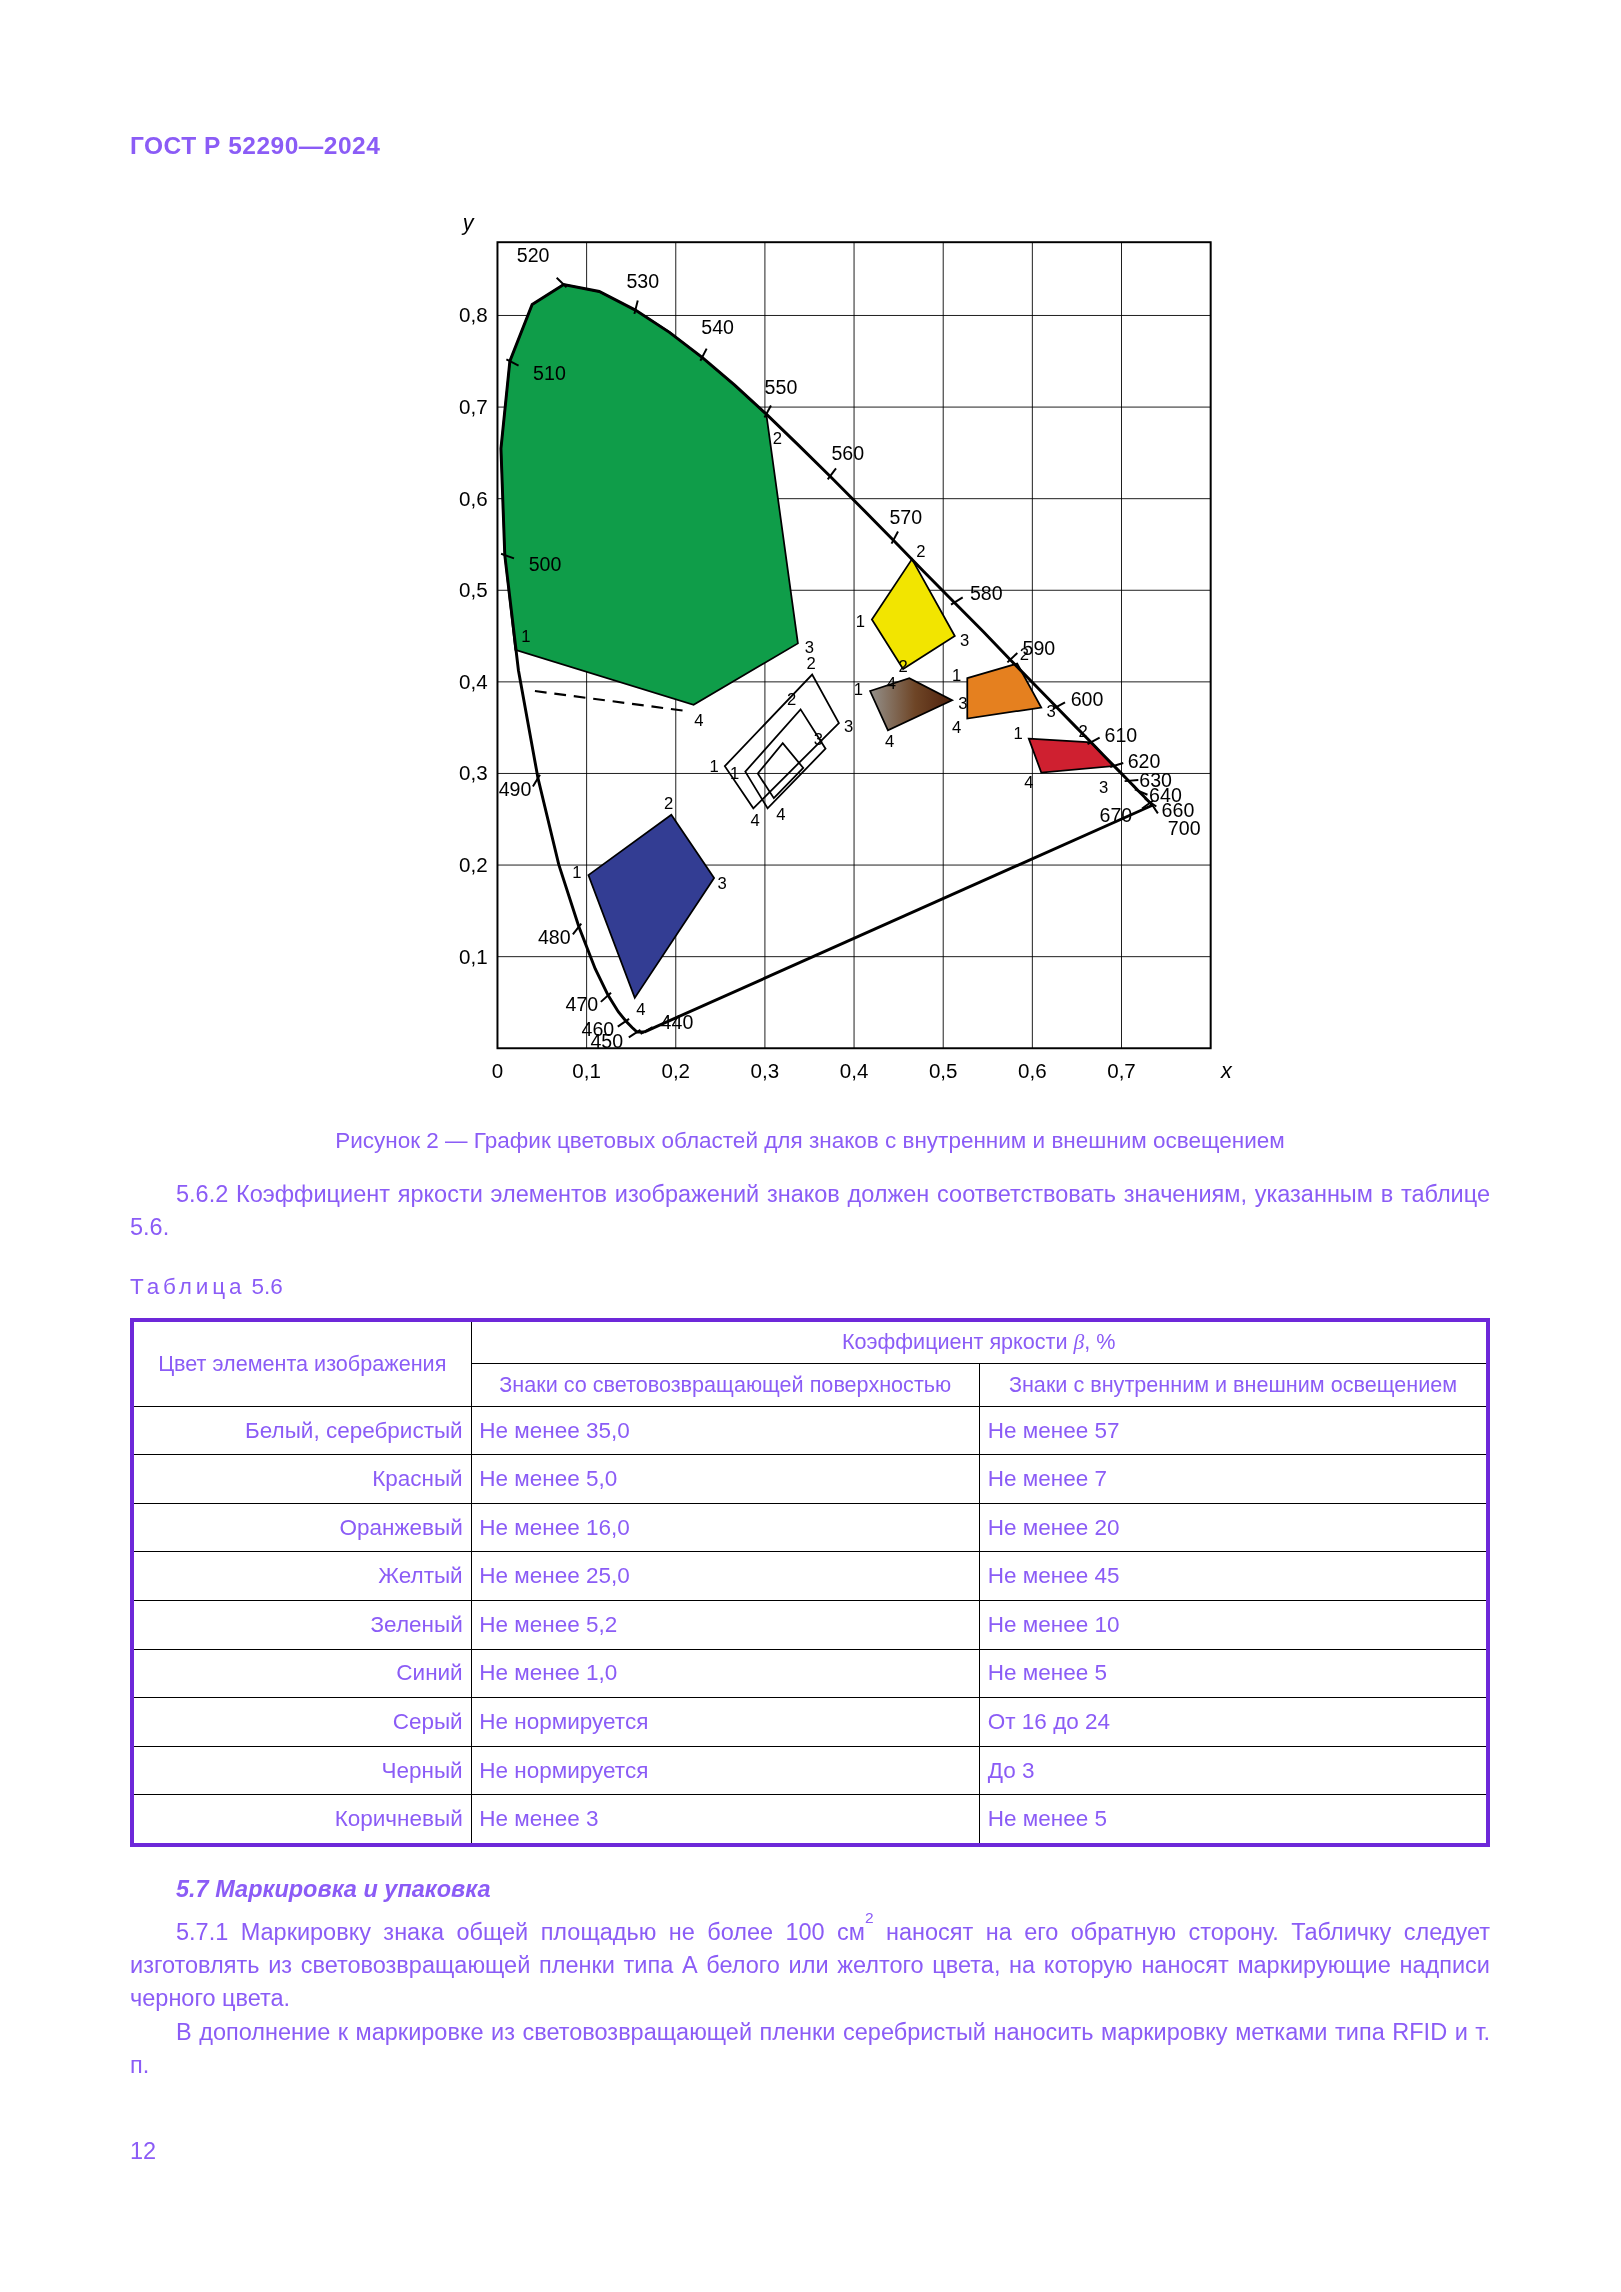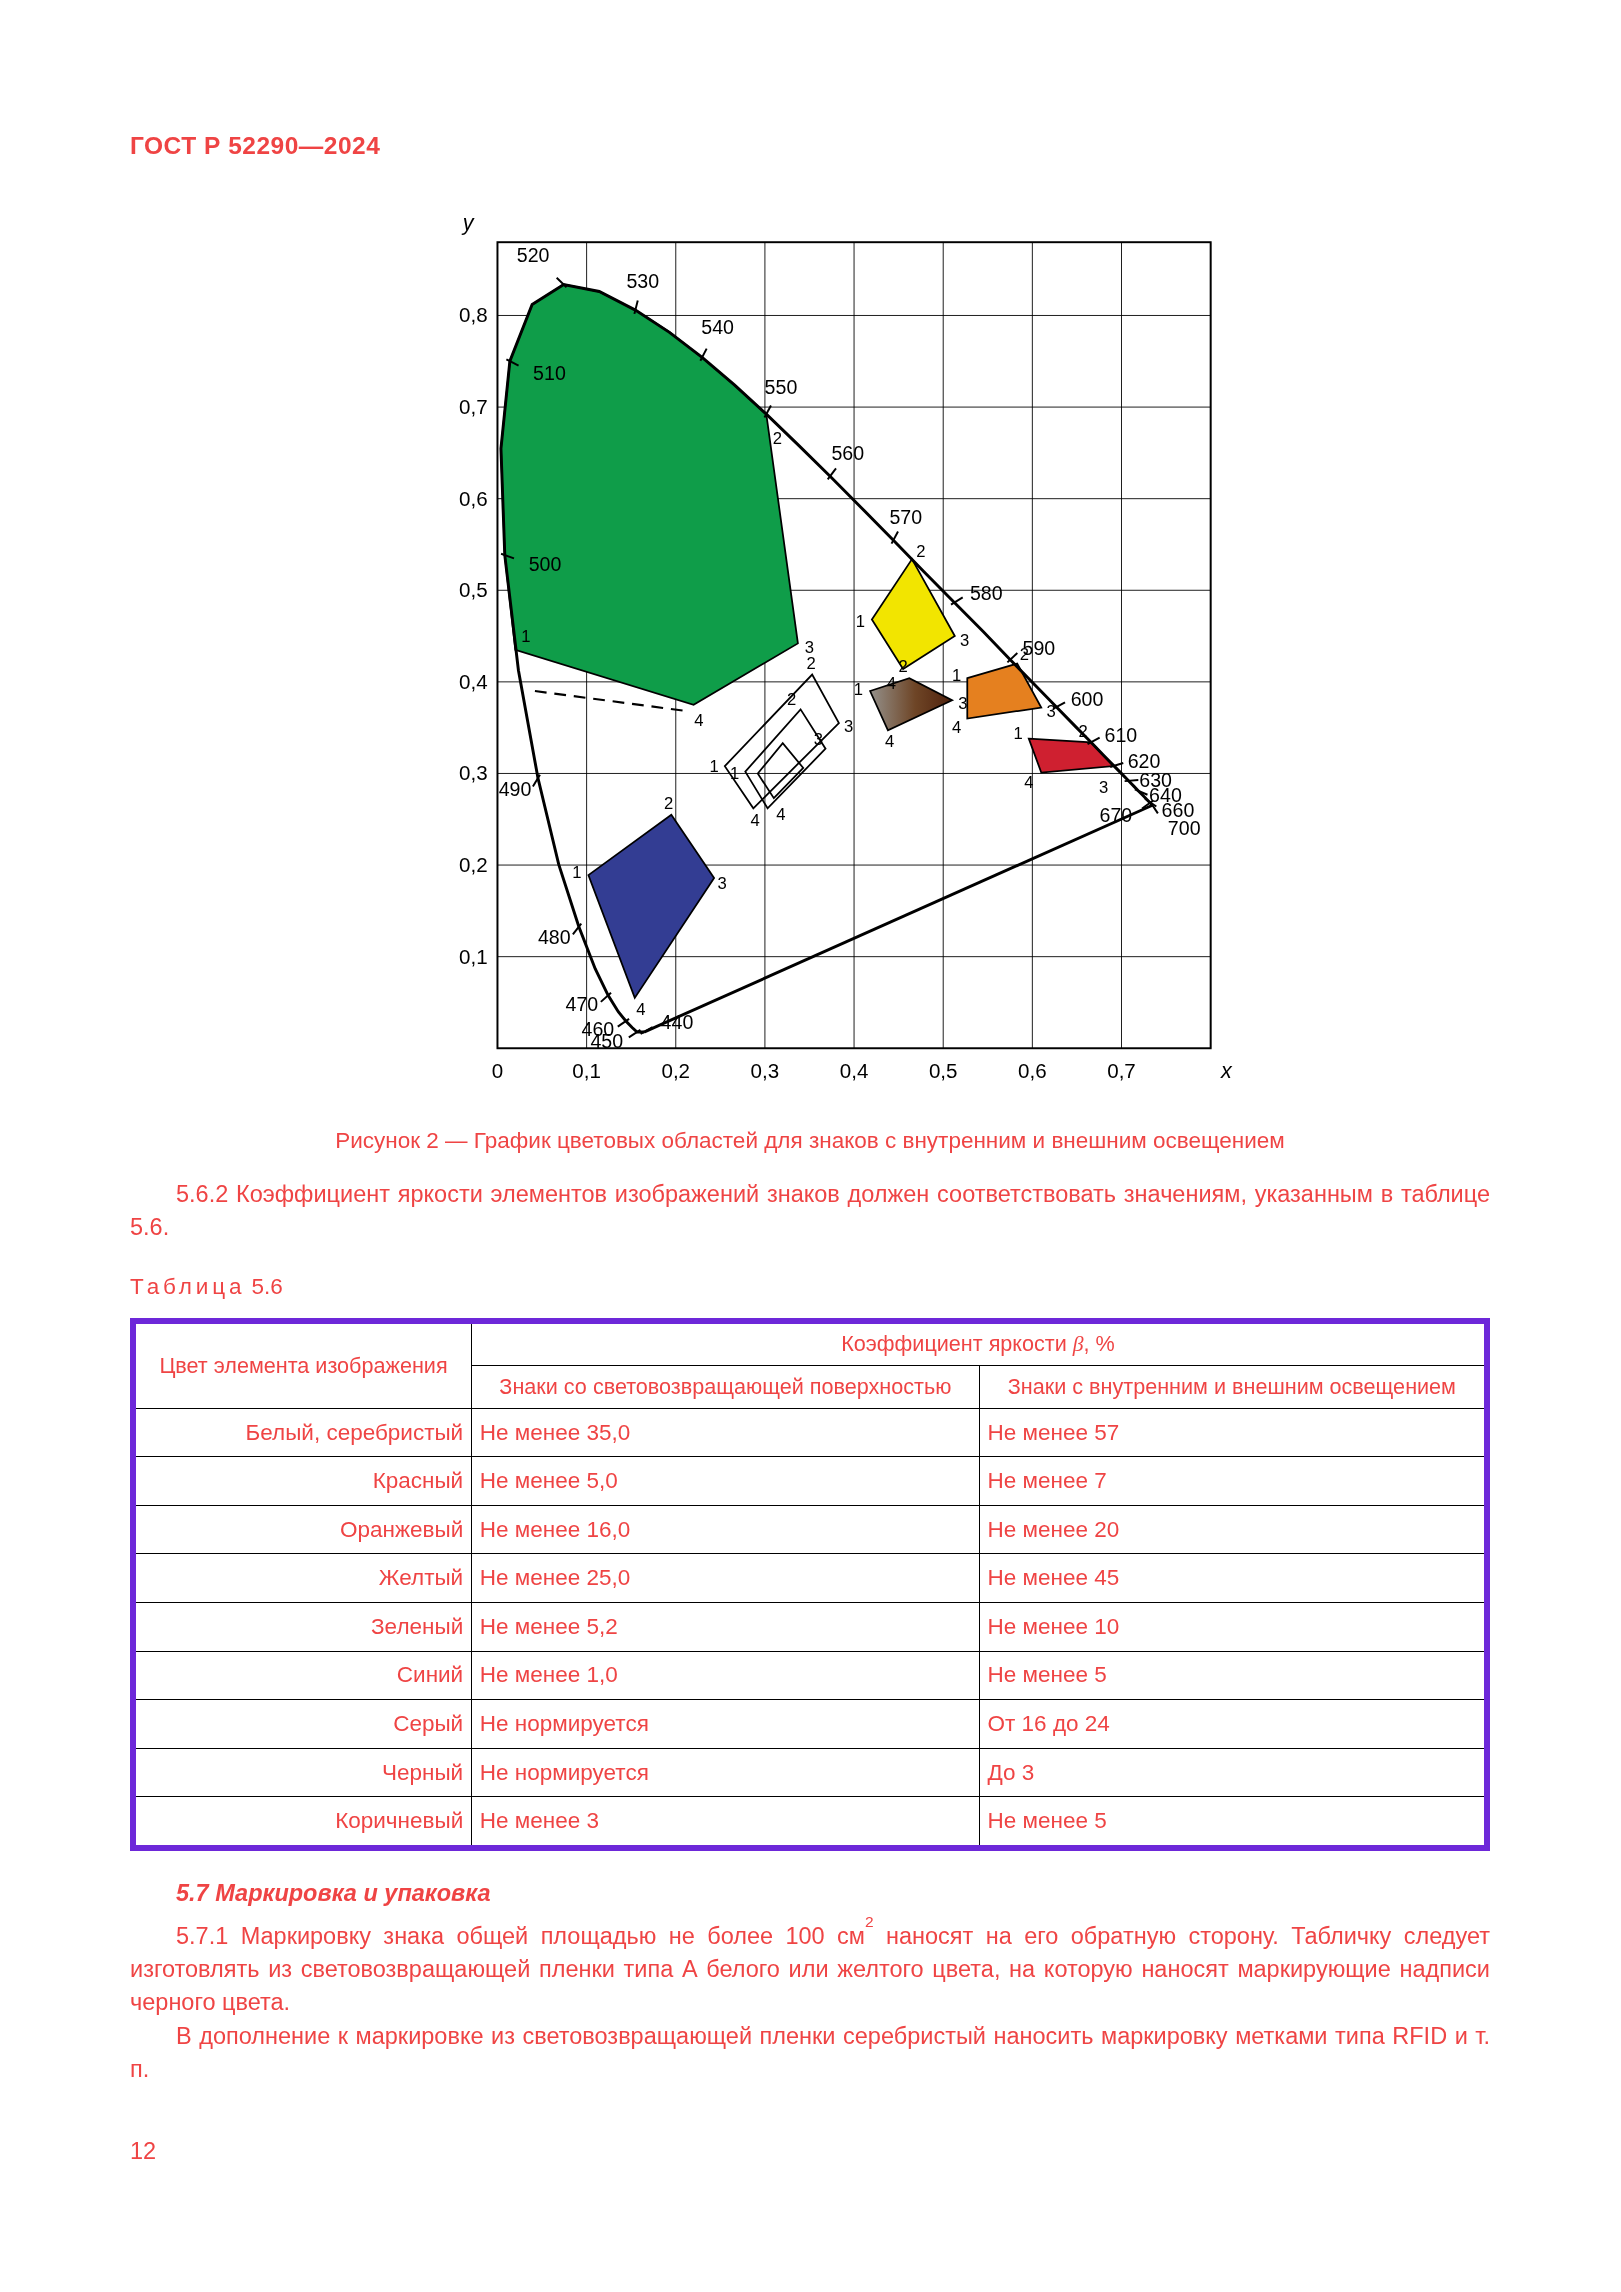--- a/index.html
+++ b/index.html
@@ -1,29 +1,29 @@
 <!DOCTYPE html>
 <html lang="ru"><head>
 <meta charset="utf-8">
 <style>
   * { box-sizing: border-box; }
   html,body { margin:0; padding:0; background:#d9d9d9; }
   .page {
     width:1621px; height:2293px; background:#ffffff; margin:0 auto; position:relative;
-    padding:132px 131px 0 130px; font-family:"Liberation Sans", sans-serif; color:#ef4444;
+    padding:132px 131px 0 130px; font-family:"Liberation Sans", sans-serif; color:#8b5cf6;
   }
   .doc-header { font-size:24.5px; font-weight:bold; letter-spacing:0.5px; }
   .figure-block { margin-top:25.5px; margin-left:294px; width:818px; }
   svg text { font-family:"Liberation Sans", sans-serif; fill:#000; }
   .figure-caption { text-align:center; font-size:22.5px; margin-top:7.8px; width:100%; }
   .para { font-size:23.5px; line-height:1.42; text-align:justify; text-indent:46px; margin:0; }
   .para-562 { margin-top:23.5px; }
   .table-label { font-size:22.5px; margin:29px 0 18px 0; }
   .table-label .spaced { letter-spacing:3.9px; margin-right:5.9px; }
-  table.gost { border-collapse:collapse; width:100%; table-layout:fixed; border:6px solid #6d28d9; font-size:22.5px; }
+  table.gost { border-collapse:collapse; width:100%; table-layout:fixed; border:4px solid #6d28d9; font-size:22.5px; }
   table.gost th, table.gost td { border:1px solid #000; font-weight:normal; vertical-align:middle; }
   table.gost th { font-size:21.6px; text-align:center; padding:7.8px 9.8px; }
   th.col1-h { width:25%; }
   th.sub-h { width:37.5%; padding:11.8px 9.8px; }
   td.name-cell { text-align:right; padding:10.8px 7.8px 10.8px 11.8px;margin-left:32px; }
   td.val-cell { text-align:left; padding:10.8px 7.8px; }
   .beta { font-style:italic; font-family:"Liberation Serif", serif; }
   .heading-57 { font-size:23.5px; font-weight:bold; text-indent:46px; margin:29px 0 11.8px 0;font-style:italic; }
   sup.sq { font-size:0.66em; position:relative; top:-0.5em; }
   .page-number { position:absolute; left:130px; bottom:128px; font-size:23.5px; }

